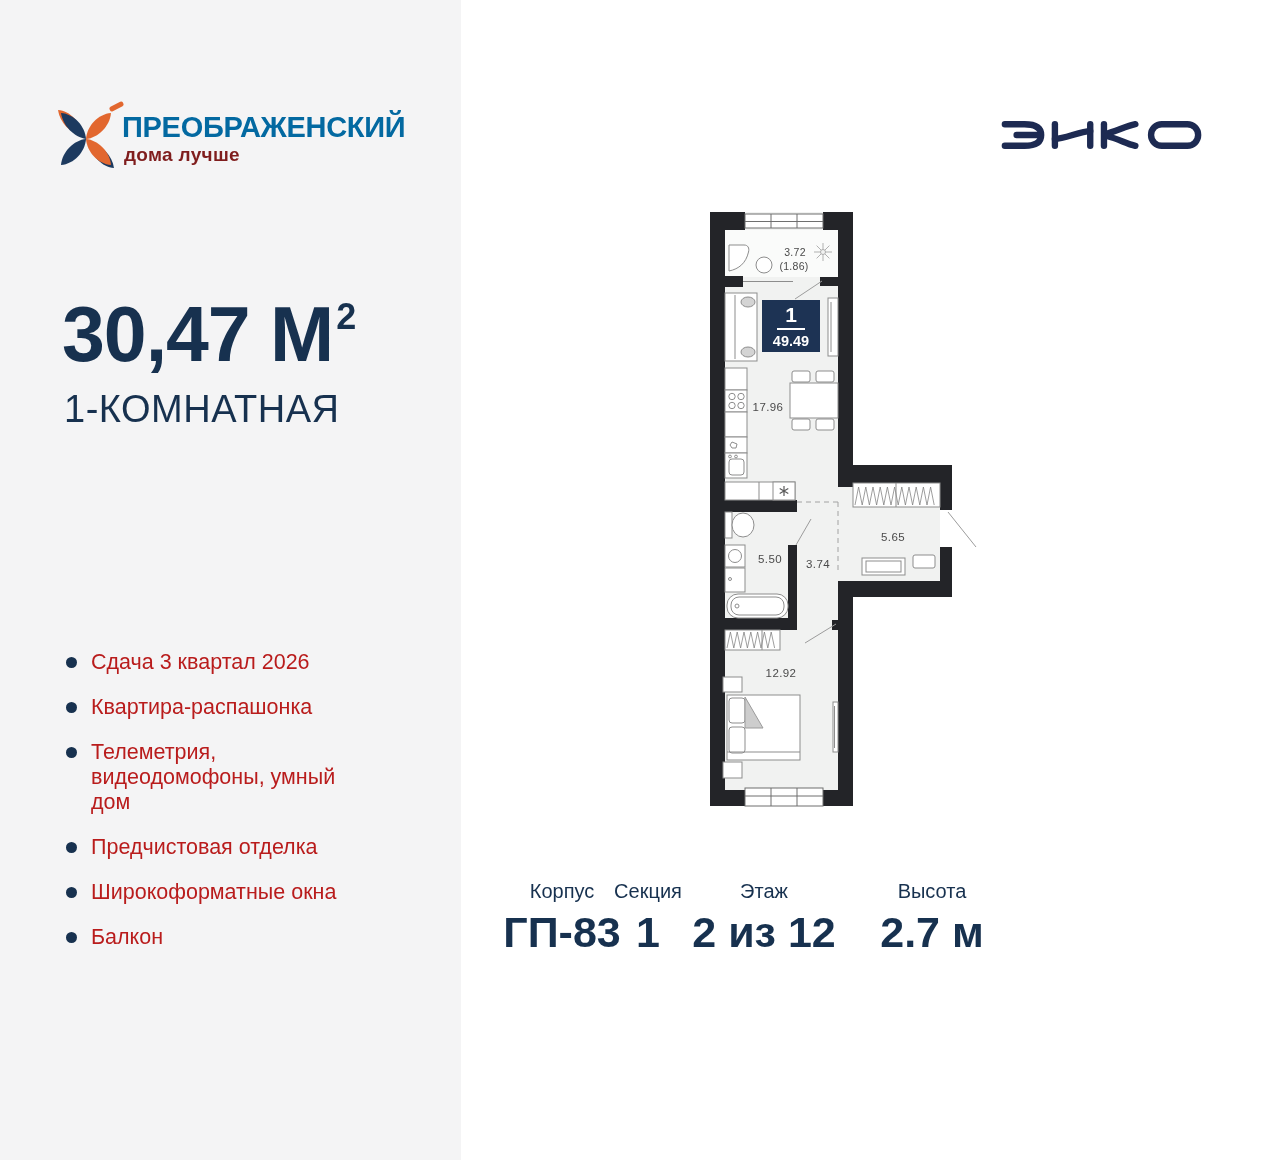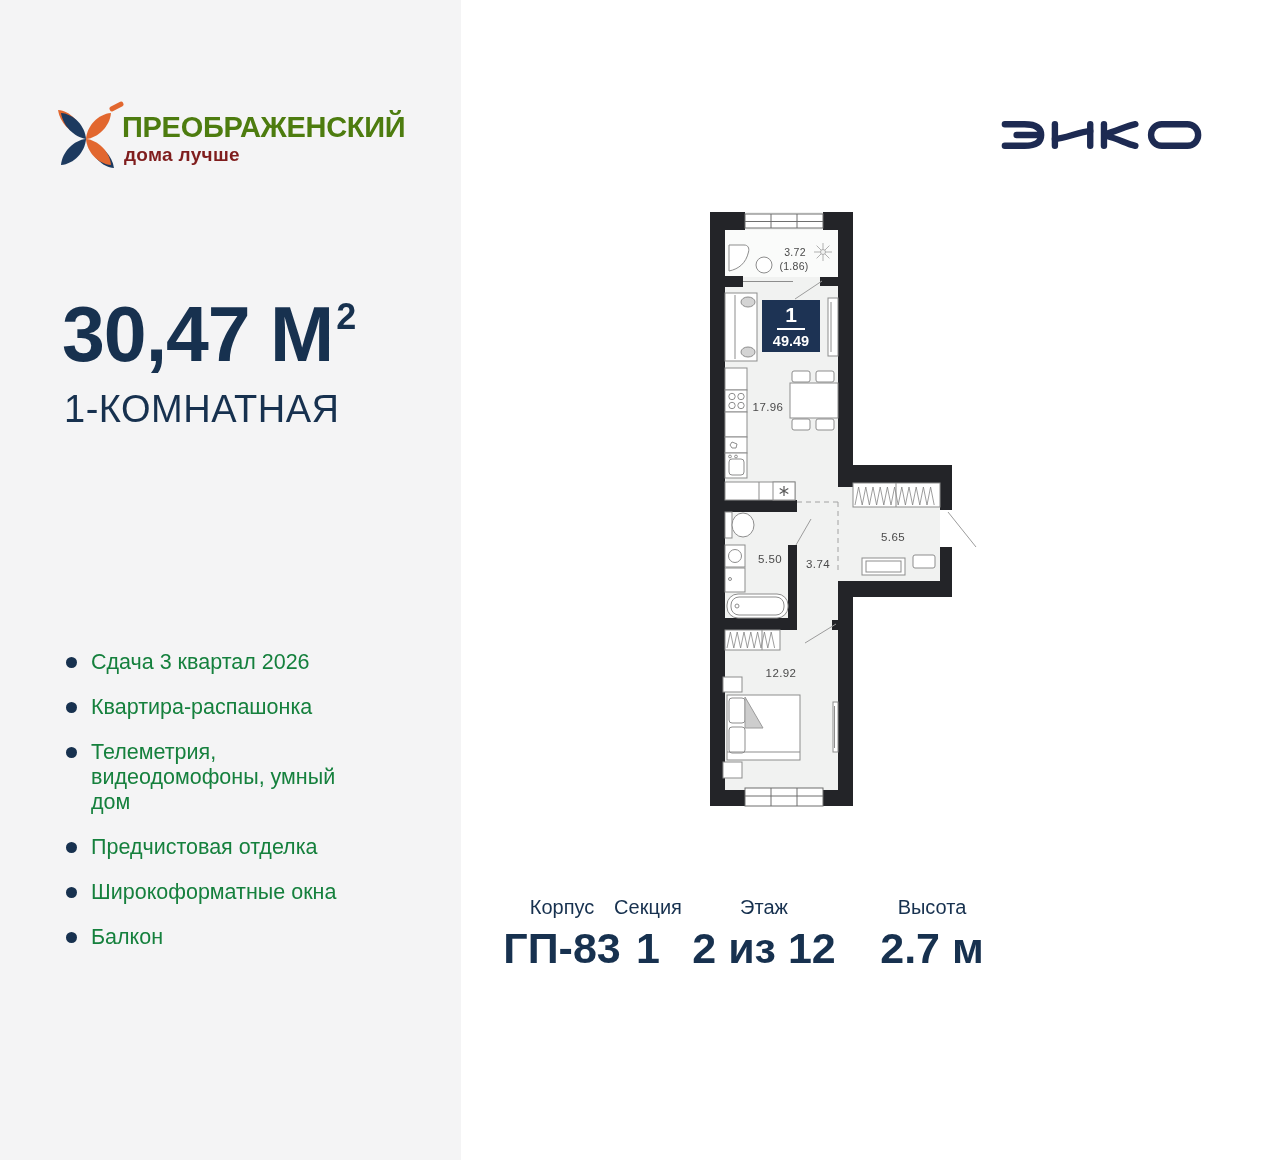--- a/index.html
+++ b/index.html
@@ -5,49 +5,49 @@
   * { margin:0; padding:0; box-sizing:border-box; }
   html,body { width:1280px; height:1160px; }
   body { font-family:"Liberation Sans", sans-serif; background:#ffffff; position:relative; overflow:hidden; }
   .page { position:absolute; inset:0; width:1280px; height:1160px; background:#ffffff; }
 
   .left-panel { position:absolute; left:0; top:0; width:461px; height:1160px; background:#f4f4f5; }
 
   .brand { position:absolute; left:58px; top:108px; }
   .brand-icon { position:absolute; left:0; top:2px; }
   .brand-name { position:absolute; left:64px; top:3px; font-size:29px; font-weight:700;
-                color:#4d7c0f; letter-spacing:-0.3px; white-space:nowrap; display:inline-block; }
+                color:#0369a1; letter-spacing:-0.3px; white-space:nowrap; display:inline-block; }
   .brand-name .accent { position:absolute; right:-2px; top:-7px; width:15px; height:5px;
                 background:#e2672f; border-radius:2px; transform:rotate(-28deg); }
   .brand-tagline { position:absolute; left:66px; top:36px; font-size:19px; font-weight:600;
                 color:#7f1d1d; letter-spacing:0.3px; white-space:nowrap; }
 
   .area-title { position:absolute; left:62px; top:290px; font-size:77px; font-weight:700;
                 color:#17314f; letter-spacing:-1px; white-space:nowrap; }
   .area-title sup { font-size:36px; line-height:0; vertical-align:32px; margin-left:3px; }
   .room-type { position:absolute; left:64px; top:388px; font-size:38px; font-weight:400;
                 color:#17314f; letter-spacing:0.5px; white-space:nowrap; }
 
   .features { position:absolute; left:66px; top:650px; list-style:none; width:330px; }
   .features li { display:flex; margin-bottom:20px; }
   .features .dot { flex:none; width:11px; height:11px; border-radius:50%; background:#17314f;
                 margin:7px 14px 0 0; }
-  .features .txt { font-size:21.5px; line-height:25px; color:#15803d; width:280px; max-width:280px; }
+  .features .txt { font-size:21.5px; line-height:25px; color:#b91c1c; width:280px; max-width:280px; }
   .features li:nth-child(3) .txt { width:262px; }
 
   .developer-logo { position:absolute; left:998px; top:118px; width:208px; height:34px; }
   .sr-only { position:absolute; width:1px; height:1px; overflow:hidden; clip:rect(0 0 0 0); white-space:nowrap; }
 
   .floorplan { position:absolute; left:695px; top:205px; }
   .floorplan text { font-family:"Liberation Sans", sans-serif; }
   .room-label { fill:#4a4a4a; font-size:11.5px; letter-spacing:0.4px; text-anchor:middle; }
   .balcony-label { fill:#4a4a4a; font-size:10.5px; letter-spacing:0.3px; text-anchor:middle; }
   .badge-text { fill:#ffffff; font-weight:700; text-anchor:middle; }
 
-  .details { position:absolute; left:0; top:880px; width:1280px; height:90px;margin-top:16px; }
+  .details { position:absolute; left:0; top:880px; width:1280px; height:90px; }
   .detail { position:absolute; transform:translateX(-50%); text-align:center; }
   .detail .label { font-size:20px; font-weight:400; color:#17314f; white-space:nowrap; }
   .detail .value { font-size:43px; font-weight:700; color:#17314f; margin-top:5px; white-space:nowrap; }
 </style>
 </head>
 <body>
 
 <div class="page">
 
   <aside class="left-panel">

